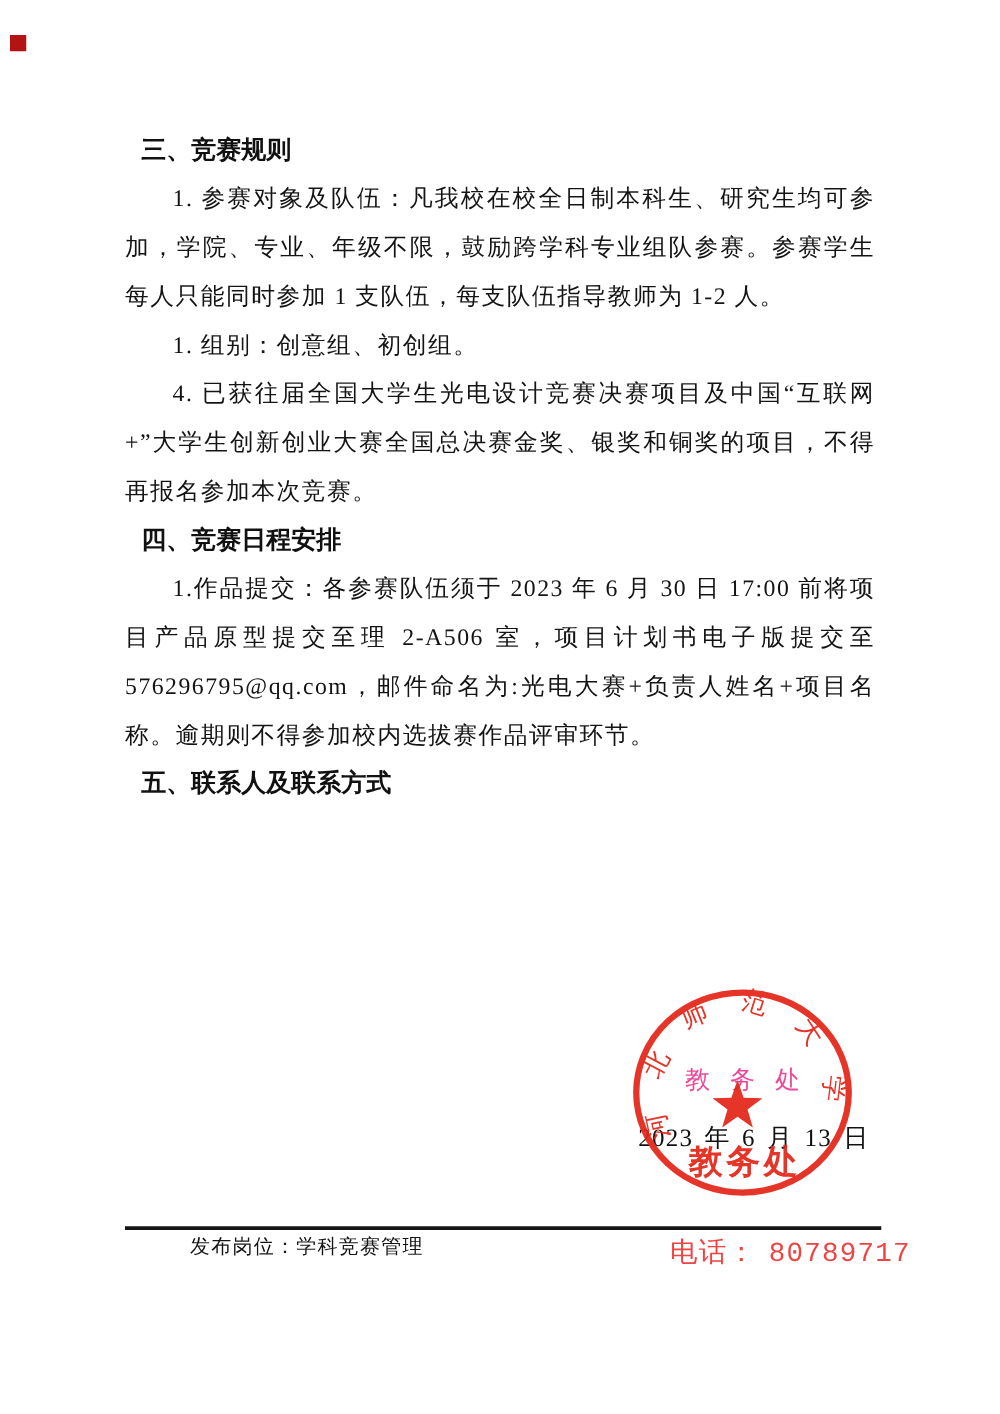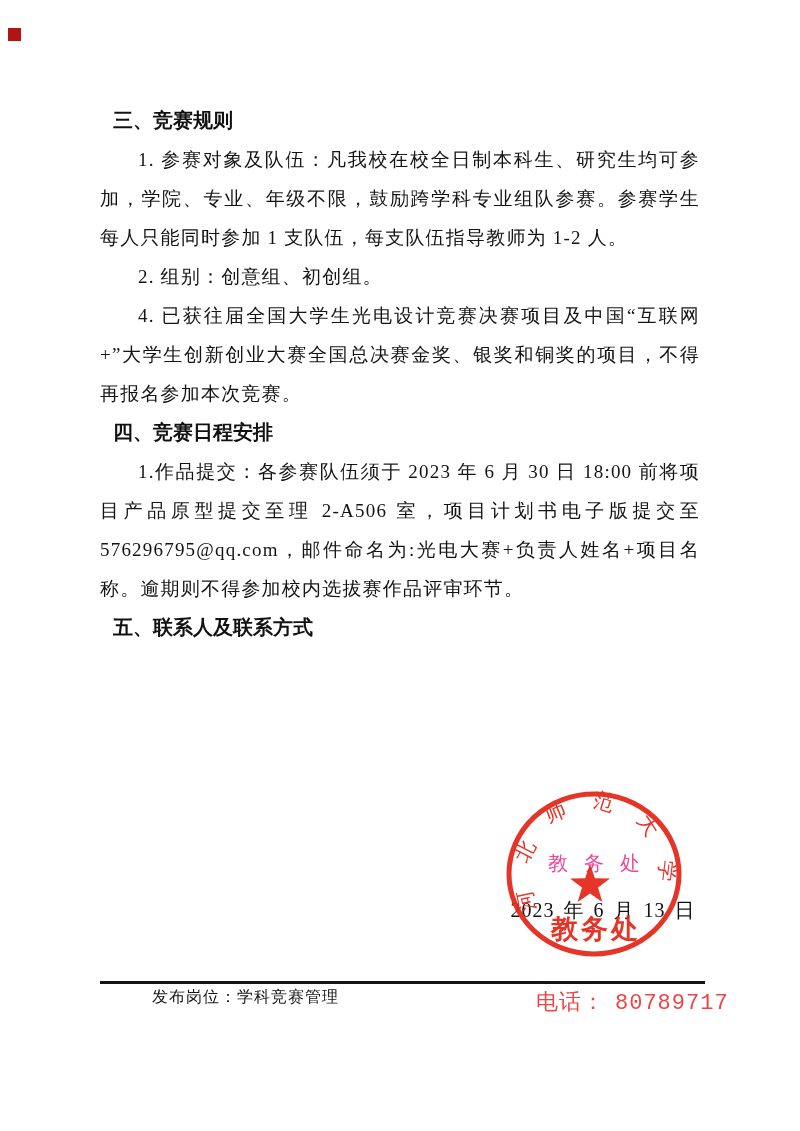--- a/index.html
+++ b/index.html
@@ -114,25 +114,25 @@
 </head>
 <body>
 
 <div class="page">
 
   <div class="corner-marker"></div>
 
   <div class="content">
     <div class="sec-heading">三、竞赛规则</div>
     <p class="para">1. 参赛对象及队伍：凡我校在校全日制本科生、研究生均可参加，学院、专业、年级不限，鼓励跨学科专业组队参赛。参赛学生每人只能同时参加 1 支队伍，每支队伍指导教师为 1-2 人。</p>
-    <p class="para">2. 组别：创意组、初创组。</p>
+    <p class="para">1. 组别：创意组、初创组。</p>
     <p class="para">4. 已获往届全国大学生光电设计竞赛决赛项目及中国“互联网+”大学生创新创业大赛全国总决赛金奖、银奖和铜奖的项目，不得再报名参加本次竞赛。</p>
 
     <div class="sec-heading">四、竞赛日程安排</div>
-    <p class="para">1.作品提交：各参赛队伍须于 2023 年 6 月 30 日 18:00 前将项目产品原型提交至理 2-A506 室，项目计划书电子版提交至576296795@qq.com，邮件命名为:光电大赛+负责人姓名+项目名称。逾期则不得参加校内选拔赛作品评审环节。</p>
+    <p class="para">1.作品提交：各参赛队伍须于 2023 年 6 月 30 日 17:00 前将项目产品原型提交至理 2-A506 室，项目计划书电子版提交至576296795@qq.com，邮件命名为:光电大赛+负责人姓名+项目名称。逾期则不得参加校内选拔赛作品评审环节。</p>
 
     <div class="sec-heading">五、联系人及联系方式</div>
   </div>
 
   <div class="sign-dept">教 务 处</div>
   <div class="sign-date">2023 年 6 月 13 日</div>
 
   <svg class="seal-svg" viewBox="0 0 190 190">
     <ellipse class="seal-ring" cx="94" cy="94" rx="85" ry="80"></ellipse>
     <defs>

